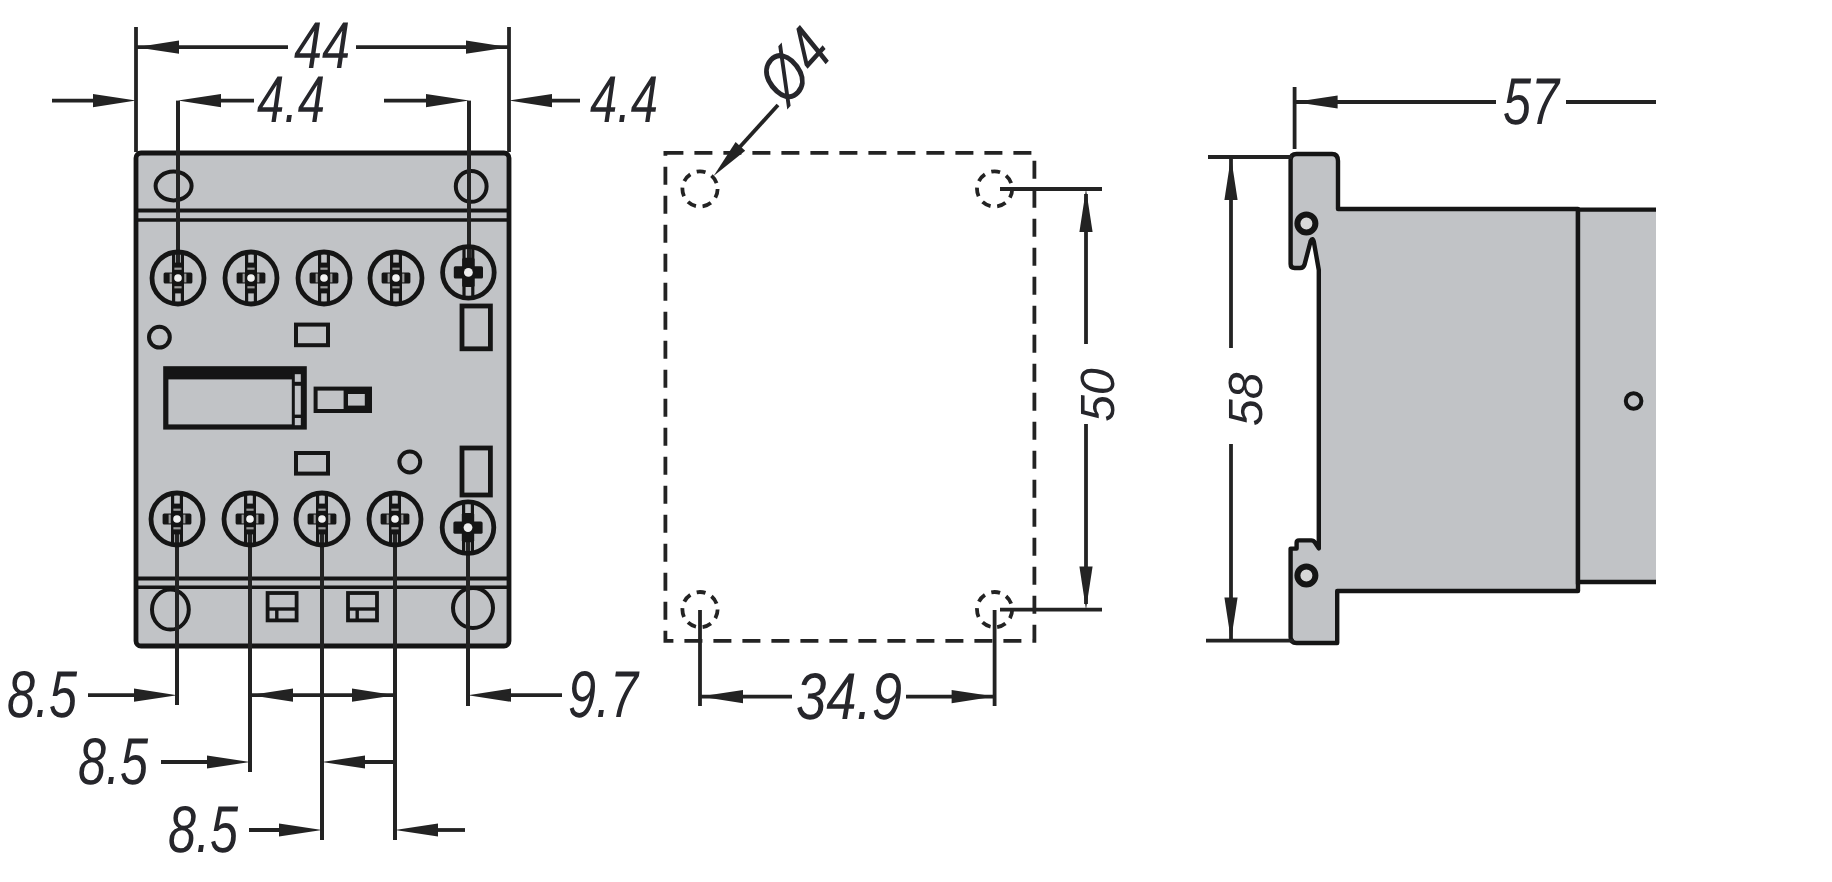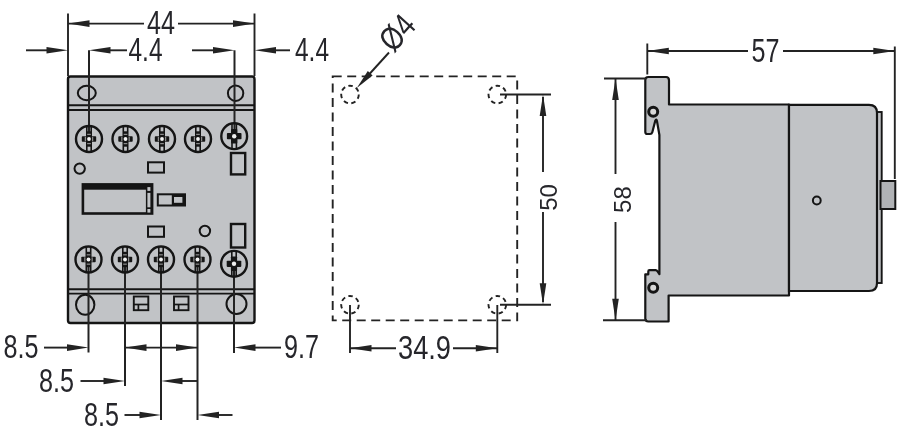--- a/index.html
+++ b/index.html
@@ -1,16 +1,16 @@
 <!DOCTYPE html>
 <html><head>
 <meta charset="utf-8">
 <style>
 html,body { margin:0; padding:0; background:#ffffff; }
-#page { width:916px; height:441px; overflow:hidden; }
+#page { width:828px; height:441px; overflow:hidden;font-style:italic; }
 svg { display:block; }
 </style>
 </head>
 <body>
 <div id="page">
 <svg width="916" height="441" viewBox="0 0 916 441">
 
 <rect x="68" y="76.5" width="186.5" height="246.5" rx="2.5" fill="#c1c3c6" stroke="#151515" stroke-width="2.4"></rect>
 
 <line x1="68" y1="105.3" x2="254.5" y2="105.3" stroke="#151515" stroke-width="2.0"></line>

